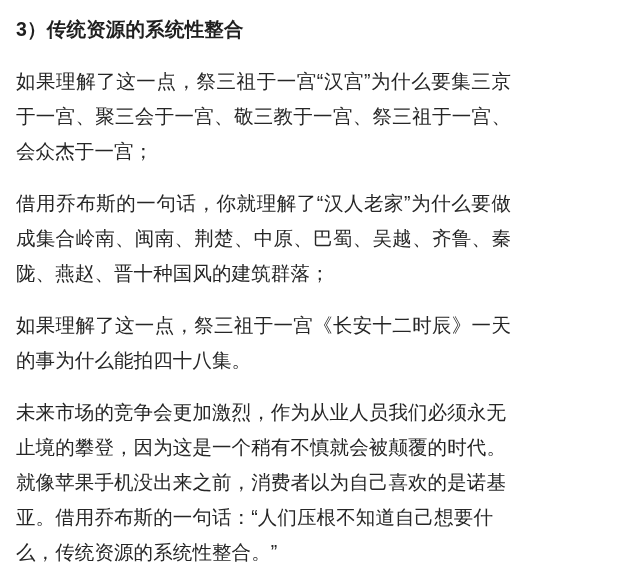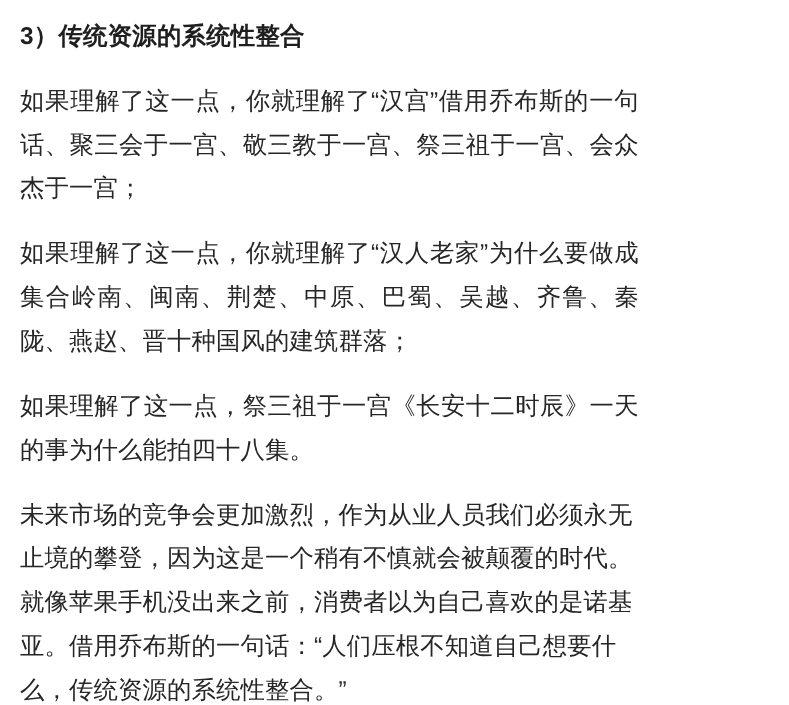--- a/index.html
+++ b/index.html
@@ -45,21 +45,21 @@
     text-align: left;
   }
 </style>
 </head>
 <body>
 
 <div class="page">
 
   <h1 class="heading">3）传统资源的系统性整合</h1>
 
-  <p class="para">如果理解了这一点，你就理解了“汉宫”借用乔布斯的一句话、聚三会于一宫、敬三教于一宫、祭三祖于一宫、会众杰于一宫；</p>
+  <p class="para">如果理解了这一点，祭三祖于一宫“汉宫”为什么要集三京于一宫、聚三会于一宫、敬三教于一宫、祭三祖于一宫、会众杰于一宫；</p>
 
-  <p class="para">如果理解了这一点，你就理解了“汉人老家”为什么要做成集合岭南、闽南、荆楚、中原、巴蜀、吴越、齐鲁、秦陇、燕赵、晋十种国风的建筑群落；</p>
+  <p class="para">借用乔布斯的一句话，你就理解了“汉人老家”为什么要做成集合岭南、闽南、荆楚、中原、巴蜀、吴越、齐鲁、秦陇、燕赵、晋十种国风的建筑群落；</p>
 
   <p class="para">如果理解了这一点，祭三祖于一宫《长安十二时辰》一天的事为什么能拍四十八集。</p>
 
   <p class="para p-last">未来市场的竞争会更加激烈，作为从业人员我们必须永无止境的攀登，因为这是一个稍有不慎就会被颠覆的时代。就像苹果手机没出来之前，消费者以为自己喜欢的是诺基亚。借用乔布斯的一句话：“人们压根不知道自己想要什么，传统资源的系统性整合。”</p>
 
 </div>
 
 </body></html>

